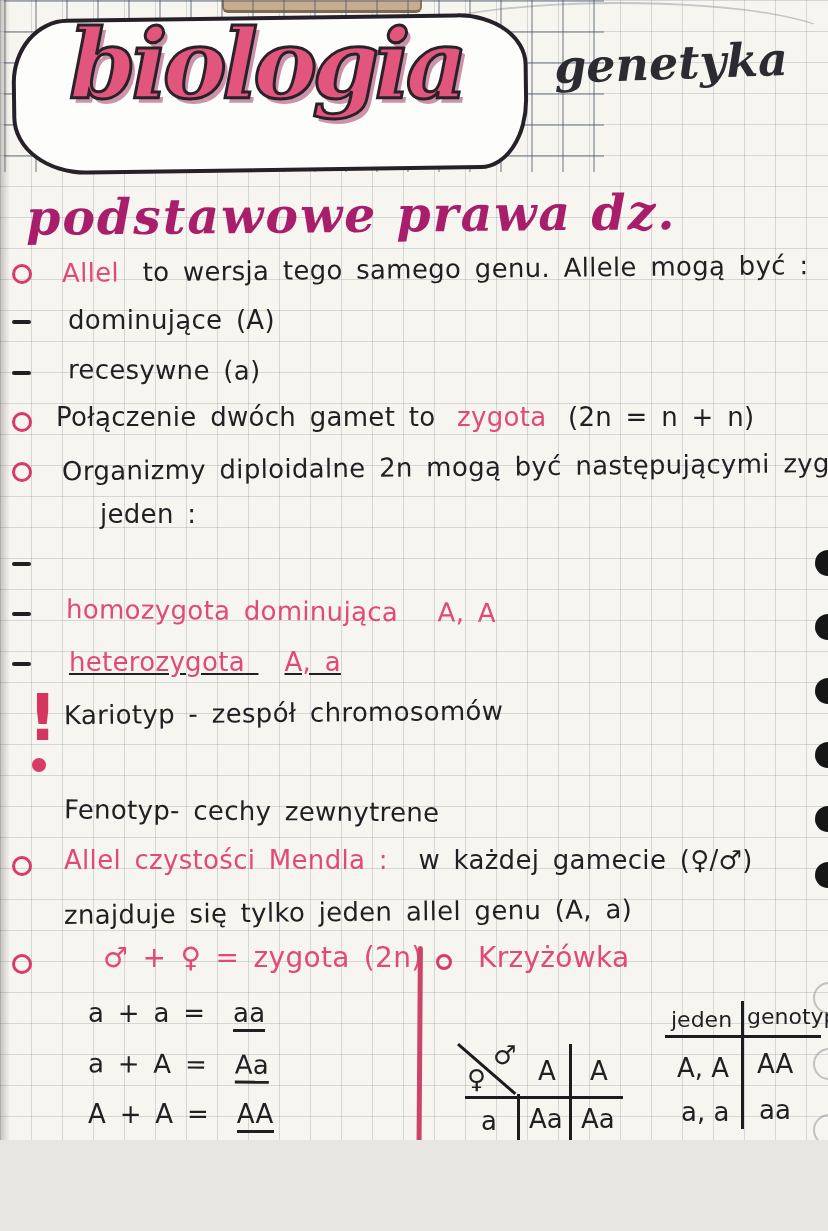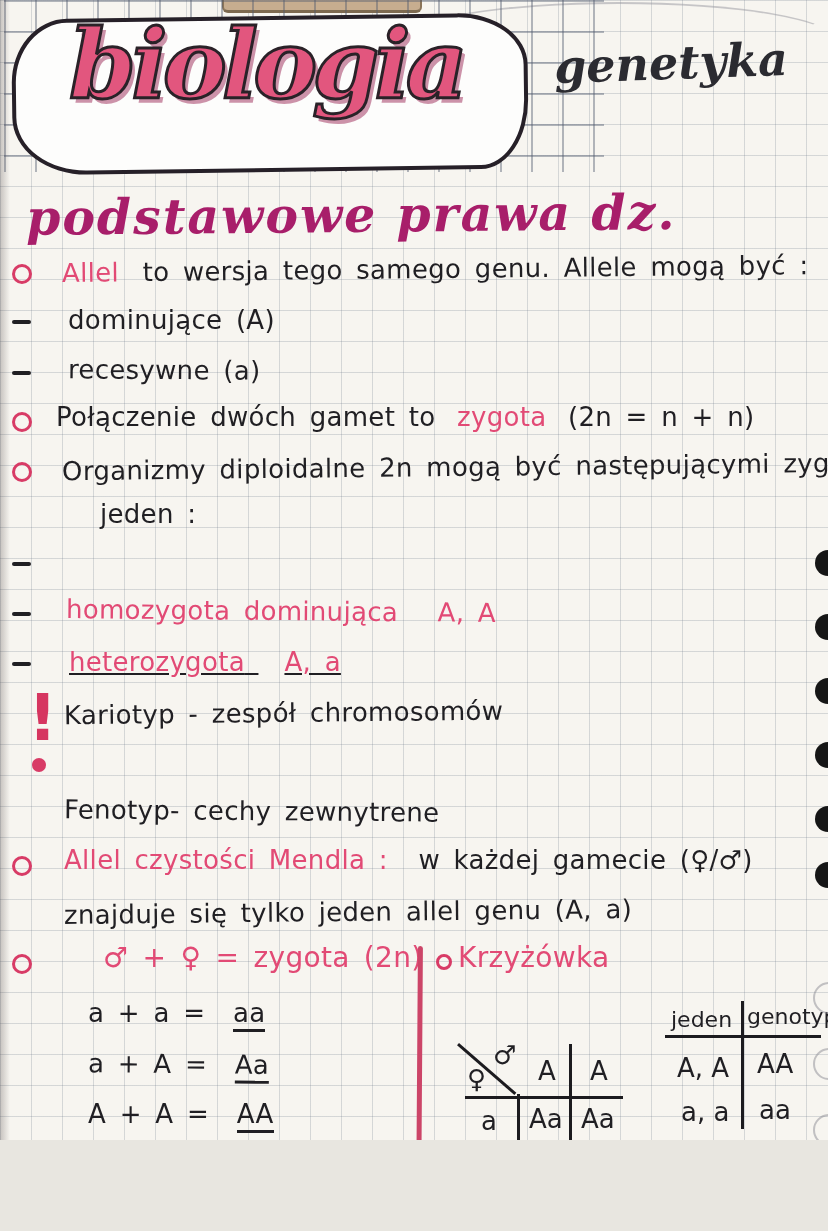--- a/index.html
+++ b/index.html
@@ -129,21 +129,21 @@
     <span style="margin-left:17px;">w każdej gamecie (♀/♂)</span>
   </div>
   <div class="abs hand rot-a" style="left:64px;top:897px;">znajduje się tylko jeden allel genu (A, a)</div>
 
   <span class="b-circle" style="left:12px;top:954px;"></span>
   <div class="abs hand pink" style="left:80px;top:941px;font-size:28px;margin-left:23px;">♂ + ♀ = zygota (2n)</div>
 
   <div class="divider"></div>
 
   <span class="b-circle small" style="left:436px;top:954px;"></span>
-  <div class="abs hand pink" style="left:458px;top:941px;font-size:28px;">Krzyżówka</div>
+  <div class="abs hand pink" style="left:478px;top:941px;font-size:28px;">Krzyżówka</div>
 
   <div class="abs hand" style="left:88px;top:998px;">
     <span>a + a =</span>
     <span class="u" style="margin-left:14px;">aa</span>
   </div>
   <div class="abs hand rot-b" style="left:88px;top:1049px;">
     <span>a + A =</span>
     <span class="u" style="margin-left:14px;">Aa</span>
   </div>
   <div class="abs hand" style="left:88px;top:1099px;">

